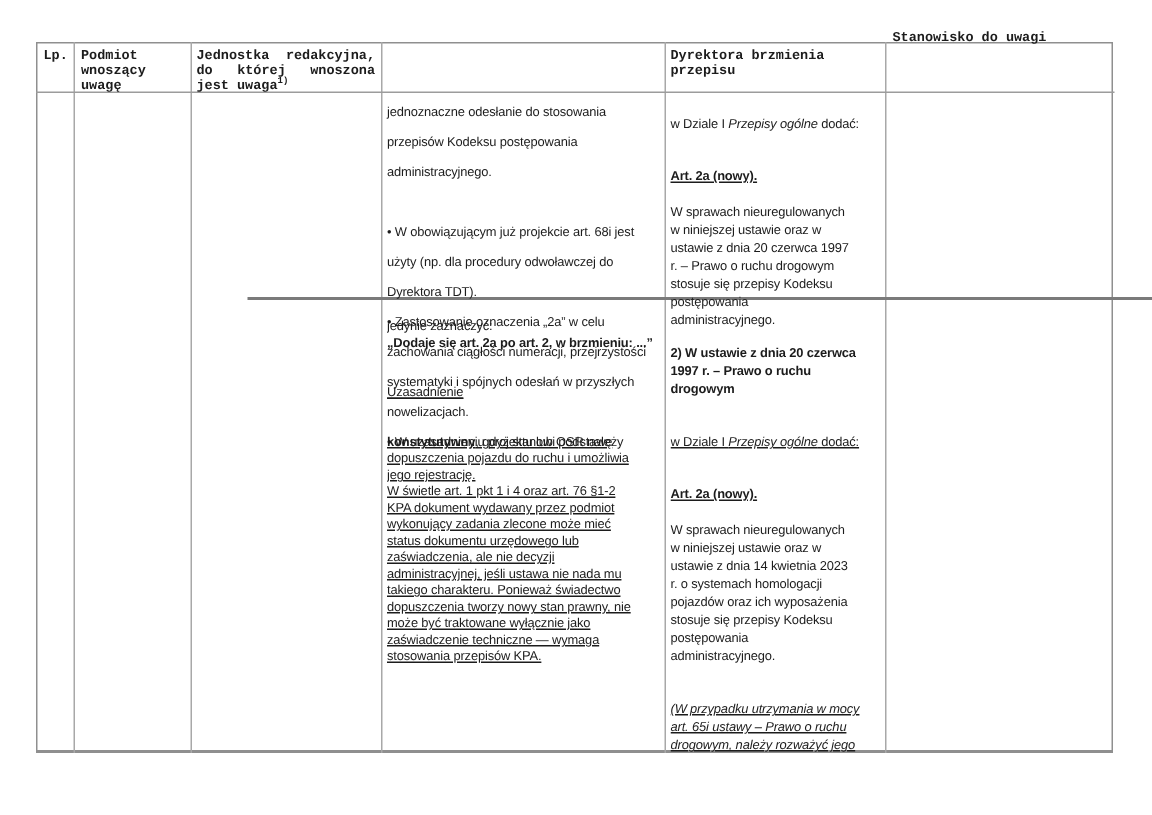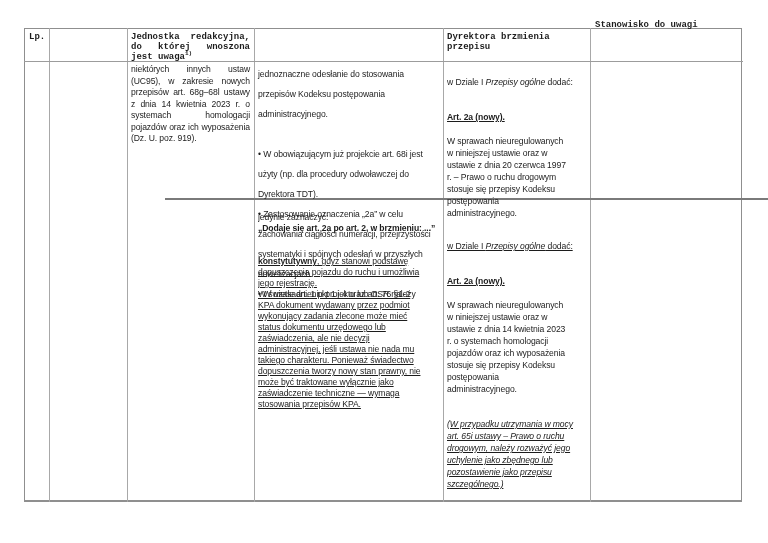--- a/index.html
+++ b/index.html
@@ -33,25 +33,25 @@
   <div class="frame"></div>
   <div class="vl" style="left:49px"></div>
   <div class="vl" style="left:127px"></div>
   <div class="vl" style="left:254px"></div>
   <div class="vl" style="left:443px"></div>
   <div class="vl" style="left:590px"></div>
   <div class="hl-header"></div>
   <div class="hl-sep"></div>
 
   <div class="cell hdr" style="left:29px;top:32px;width:18px">Lp.</div>
+  <div class="cell hdr" style="left:54px;top:32px;width:66px">Podmiot wnoszący uwagę</div>
   <div class="cell hdr justify" style="left:131px;top:32px;width:119px"><span>Jednostka redakcyjna, do której wnoszona jest uwaga</span><sup class="fn">1)</sup></div>
   <div class="cell hdr" style="left:447px;top:32px;width:140px">Dyrektora brzmienia przepisu</div>
   <div class="cell hdr" style="left:595px;top:20px;width:142px">Stanowisko do uwagi</div>
 
-  <div class="cell justify" style="left:131px;top:64px;width:119px">niektórych innych ustaw (UC95), w zakresie nowych przepisów art. 68g–68l ustawy z dnia 14 kwietnia 2023 r. o systemach homologacji pojazdów oraz ich wyposażenia (Dz. U. poz. 919).</div>
 
   <div class="cell r1-tresc" style="left:258px;top:64px;width:182px">jednoznaczne odesłanie do stosowania
 przepisów Kodeksu postępowania
 administracyjnego.
 
 • W obowiązującym już projekcie art. 68i jest
 użyty (np. dla procedury odwoławczej do
 Dyrektora TDT).
 • Zastosowanie oznaczenia „2a” w celu
 zachowania ciągłości numeracji, przejrzystości
@@ -67,38 +67,42 @@
 ustawie z dnia 20 czerwca 1997
 r. – Prawo o ruchu drogowym
 stosuje się przepisy Kodeksu
 postępowania
 administracyjnego.</p>
   </div>
 
   <div class="cell r2-tresc" style="left:258px;top:201px;width:182px">
     <p><span>jedynie zaznaczyć:
 </span><span class="b">„Dodaje się art. 2a po art. 2, w brzmieniu: ...”</span></p>
+    <p class="mt"><span class="u">Uzasadnienie</span></p>
     <p class="mt"><span class="b">konstytutywny</span><span>, gdyż stanowi podstawę
 dopuszczenia pojazdu do ruchu i umożliwia
 jego rejestrację.
 W świetle art. 1 pkt 1 i 4 oraz art. 76 §1-2
 KPA dokument wydawany przez podmiot
 wykonujący zadania zlecone może mieć
 status dokumentu urzędowego lub
 zaświadczenia, ale nie decyzji
 administracyjnej, jeśli ustawa nie nada mu
 takiego charakteru. Ponieważ świadectwo
 dopuszczenia tworzy nowy stan prawny, nie
 może być traktowane wyłącznie jako
 zaświadczenie techniczne — wymaga
 stosowania przepisów KPA.</span></p>
     
   </div>
 
   <div class="cell r2-prop" style="left:447px;top:217px;width:140px">
+    <p class="b">2) W ustawie z dnia 20 czerwca
+1997 r. – Prawo o ruchu
+drogowym</p>
     <p class="mt"><span>w Dziale I </span><span class="i">Przepisy ogólne</span><span> dodać:</span></p>
     <p class="mt b">Art. 2a (nowy).</p>
     <p>W sprawach nieuregulowanych
 w niniejszej ustawie oraz w
 ustawie z dnia 14 kwietnia 2023
 r. o systemach homologacji
 pojazdów oraz ich wyposażenia
 stosuje się przepisy Kodeksu
 postępowania
 administracyjnego.</p>

